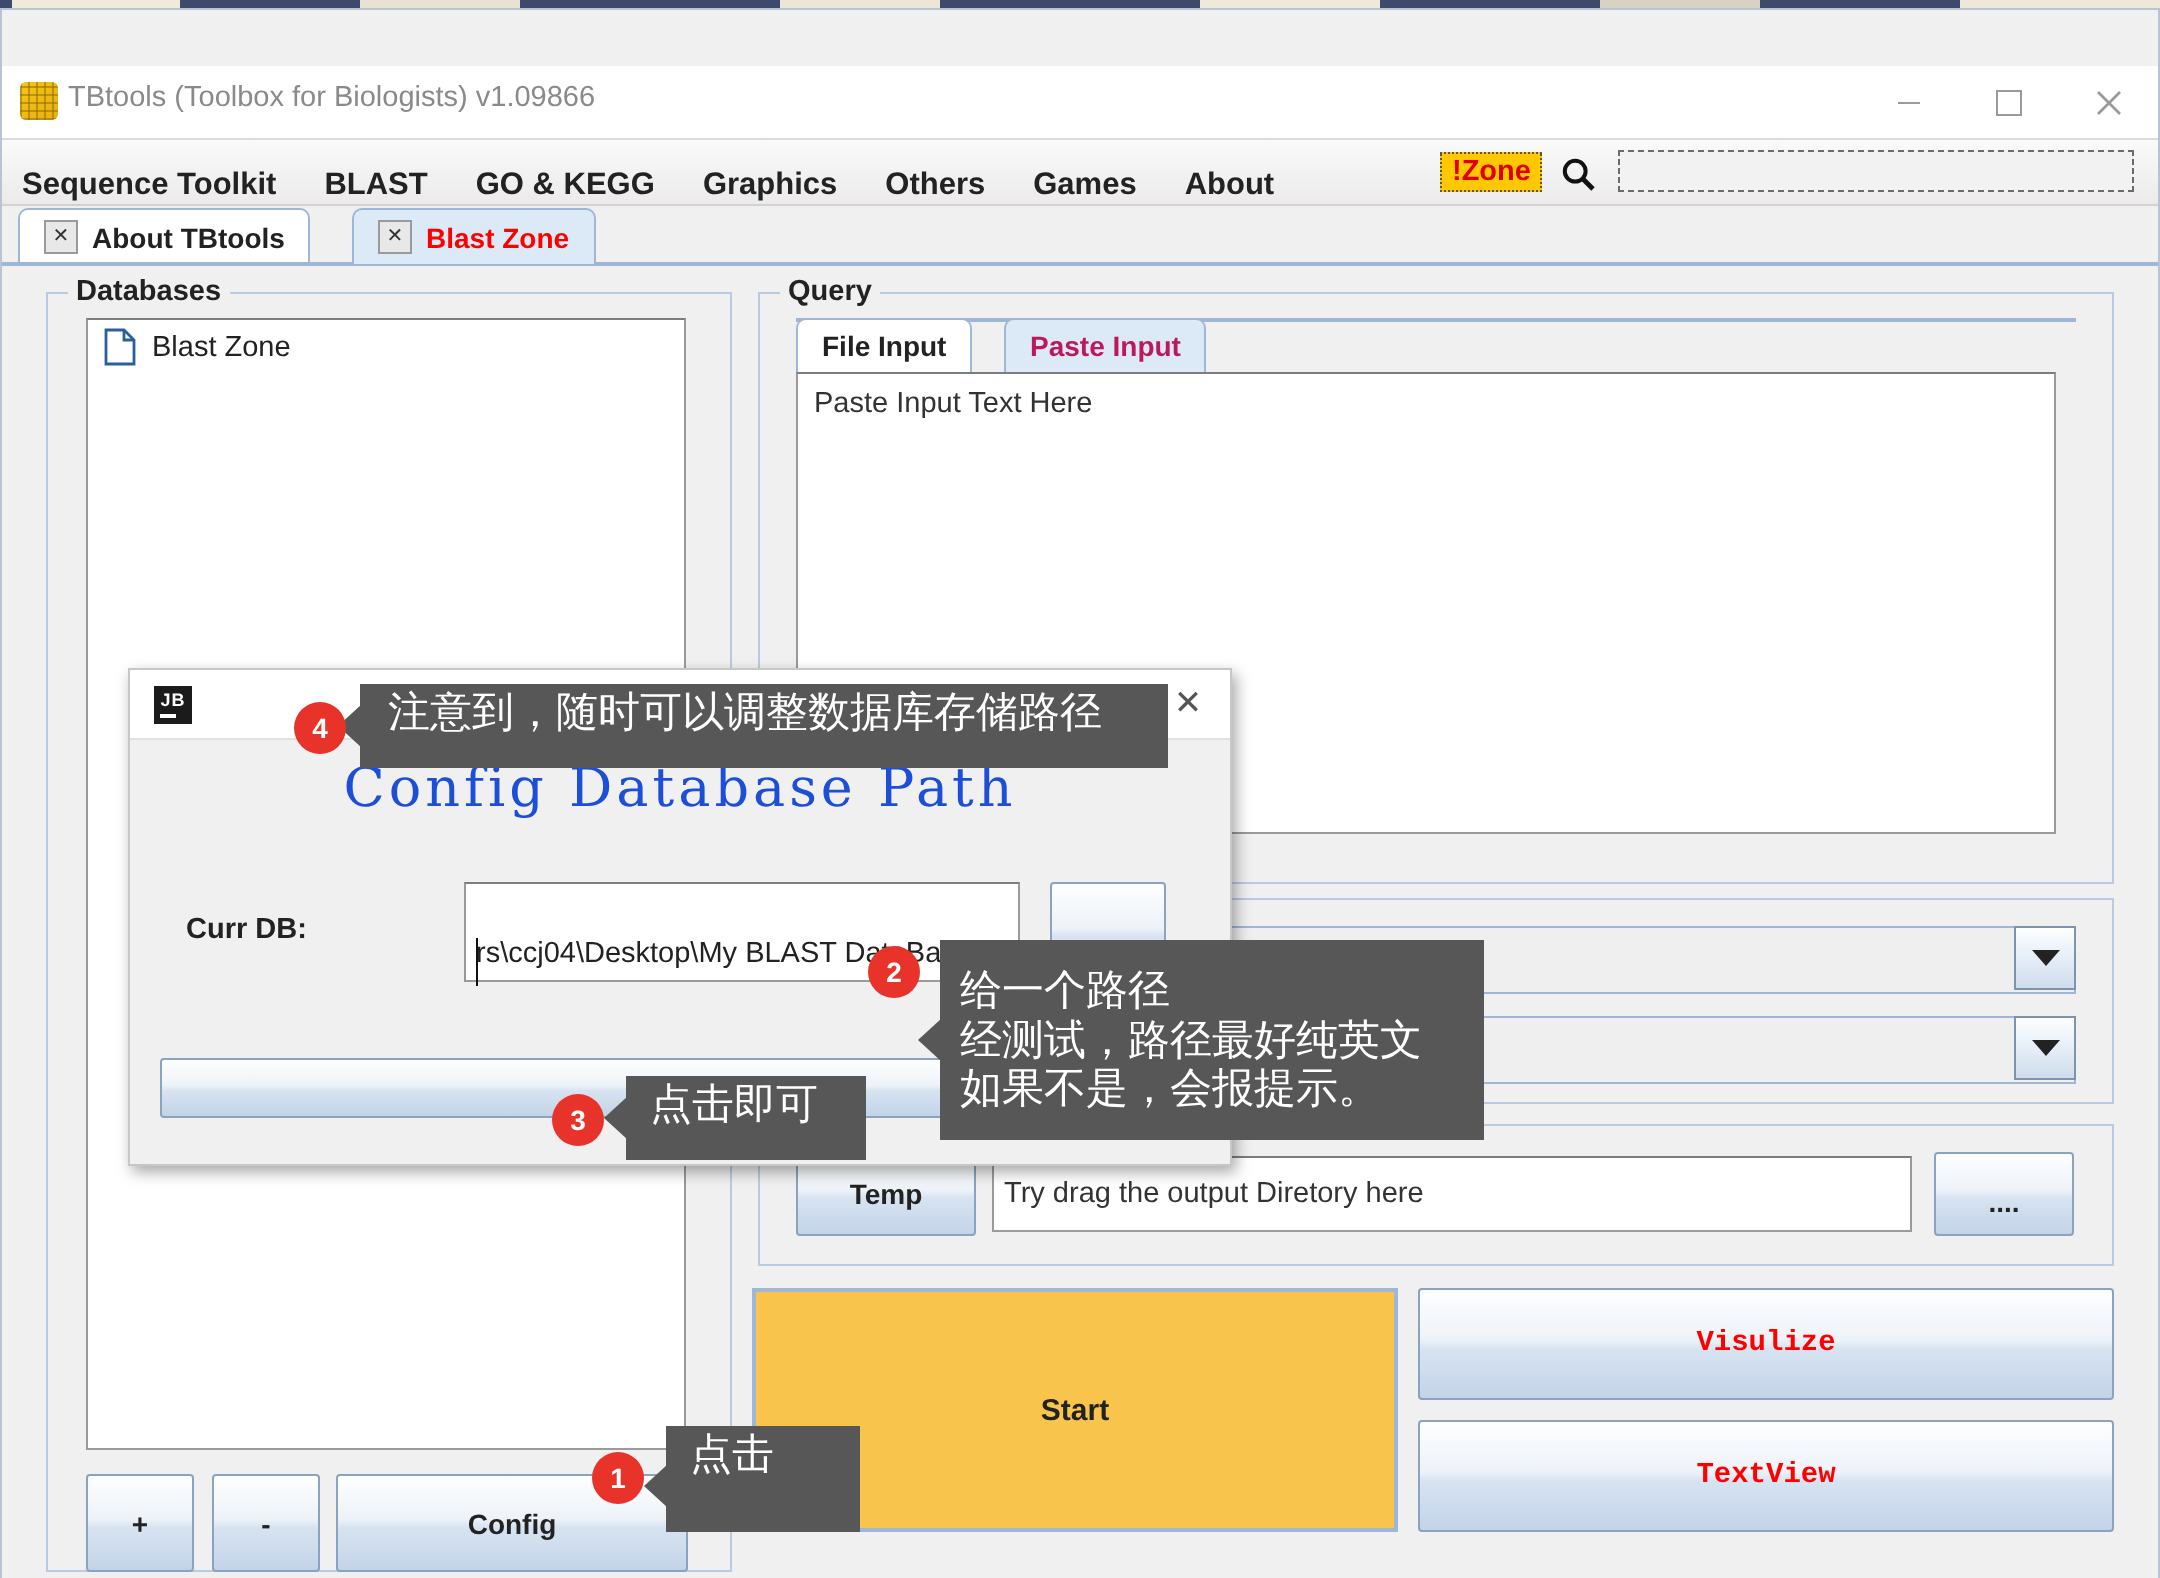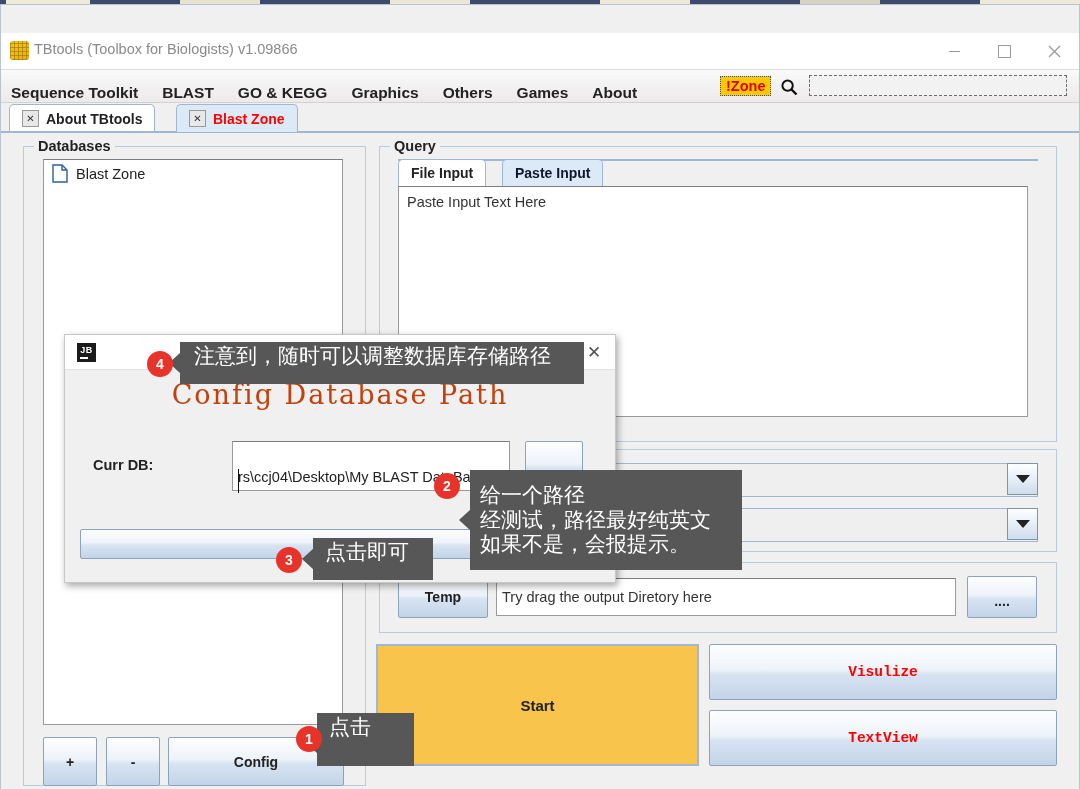--- a/index.html
+++ b/index.html
@@ -96,21 +96,21 @@
   .dialog{position:absolute;left:64px;top:334px;width:550px;height:247px;
     background:#f0f0f0;border:1px solid #c7c7c7;box-shadow:2px 3px 7px rgba(0,0,0,.35);z-index:40;}
   .dlg-title{position:relative;height:34px;background:#fff;border-bottom:1px solid #e2e2e2;}
   .jb{position:absolute;left:12px;top:8px;width:19px;height:19px;background:#1b1b1b;
     color:#fff;font-size:9px;font-weight:bold;display:flex;align-items:flex-start;
     justify-content:center;padding-top:2px;box-sizing:border-box;letter-spacing:.5px;}
   .jb:after{content:"";position:absolute;left:3px;bottom:3px;width:8px;height:2px;background:#fff;}
   .dlg-close{position:absolute;right:10px;top:6px;width:22px;height:22px;color:#555;
     font-size:17px;display:flex;align-items:center;justify-content:center;}
   .dlg-heading{position:absolute;left:0;top:44px;width:100%;text-align:center;
-    font-family:"DejaVu Serif","Liberation Serif",serif;font-size:27px;color:#c2410c;letter-spacing:2px;}
+    font-family:"DejaVu Serif","Liberation Serif",serif;font-size:27px;color:#1d4ed8;letter-spacing:2px;}
   .dlg-label{position:absolute;left:28px;top:122px;font-size:14.5px;font-weight:bold;color:#222;}
   .dlg-input{position:absolute;left:167px;top:106px;width:278px;height:50px;background:#fff;
     border:1px solid #9a9a9a;box-sizing:border-box;border-top-color:#7d7d7d;}
   .dlg-input span{position:absolute;left:5px;top:27px;font-size:14.5px;color:#222;white-space:nowrap;}
   .caretbar{position:absolute;right:5px;top:20px;width:1px;height:24px;background:#111;}
   .dlg-browse{position:absolute;left:460px;top:106px;width:58px;height:50px;
     font-size:14px;color:#444;align-items:flex-end;padding-bottom:6px;}
   .dlg-ok{position:absolute;left:15px;top:194px;width:519px;height:30px;font-size:14px;}
 
   
@@ -124,21 +124,21 @@
     color:#fff;font-size:14px;font-weight:bold;display:flex;align-items:center;
     justify-content:center;z-index:61;}
 
   .c4{left:180px;top:342px;width:390px;height:42px;font-size:21px;padding-left:14px;}
   .b4{left:147px;top:351px;}
   .c2{left:470px;top:470px;width:262px;height:100px;font-size:21px;padding-left:10px;
     align-items:flex-start;flex-direction:column;justify-content:center;line-height:1.16;}
   .b2{left:434px;top:473px;}
   .c3{left:313px;top:538px;width:108px;height:42px;font-size:21px;padding-left:12px;}
   .b3{left:276px;top:547px;}
-  .c1{left:317px;top:713px;width:85px;height:53px;font-size:21px;padding-left:12px;}
+  .c1{left:333px;top:713px;width:85px;height:53px;font-size:21px;padding-left:12px;}
   .b1{left:296px;top:726px;}
   .c1 .arr{top:19px;margin-top:0;}
 </style>
 </head>
 <body>
 
 <div id="root">
   <div class="desktop-strip"></div>
 
   <div class="window">
@@ -211,21 +211,21 @@
       <div class="btn" style="position:absolute;left:105px;top:604px;width:54px;height:49px;">-</div>
       <div class="btn" style="position:absolute;left:167px;top:604px;width:176px;height:49px;">Config</div>
 
       <div class="groupbox" style="left:378px;top:13px;width:678px;height:296px;">
         <span class="gb-title">Query</span>
       </div>
       <div style="position:absolute;left:397px;top:26px;width:640px;height:2px;background:#9fb6d4;"></div>
       <div class="tab" style="left:397px;top:26px;height:27px;background:#fff;color:#222;z-index:2;">
         <span>File Input</span>
       </div>
-      <div class="tab" style="left:501px;top:26px;height:27px;background:#dce9f7;color:#0f172a;z-index:3;">
+      <div class="tab" style="left:501px;top:26px;height:27px;background:#dce9f7;color:#be185d;z-index:3;">
         <span>Paste Input</span>
       </div>
       <div class="listbox" style="left:397px;top:53px;width:630px;height:231px;align-items:flex-start;">
         <div style="padding:7px 8px;font-size:14.5px;color:#333;">Paste Input Text Here</div>
       </div>
 
       <div class="groupbox" style="left:378px;top:316px;width:678px;height:103px;"></div>
       <div class="combo" style="left:396px;top:330px;width:641px;height:34px;">
         <div class="arrowbtn">
             <span class="caret"></span>

